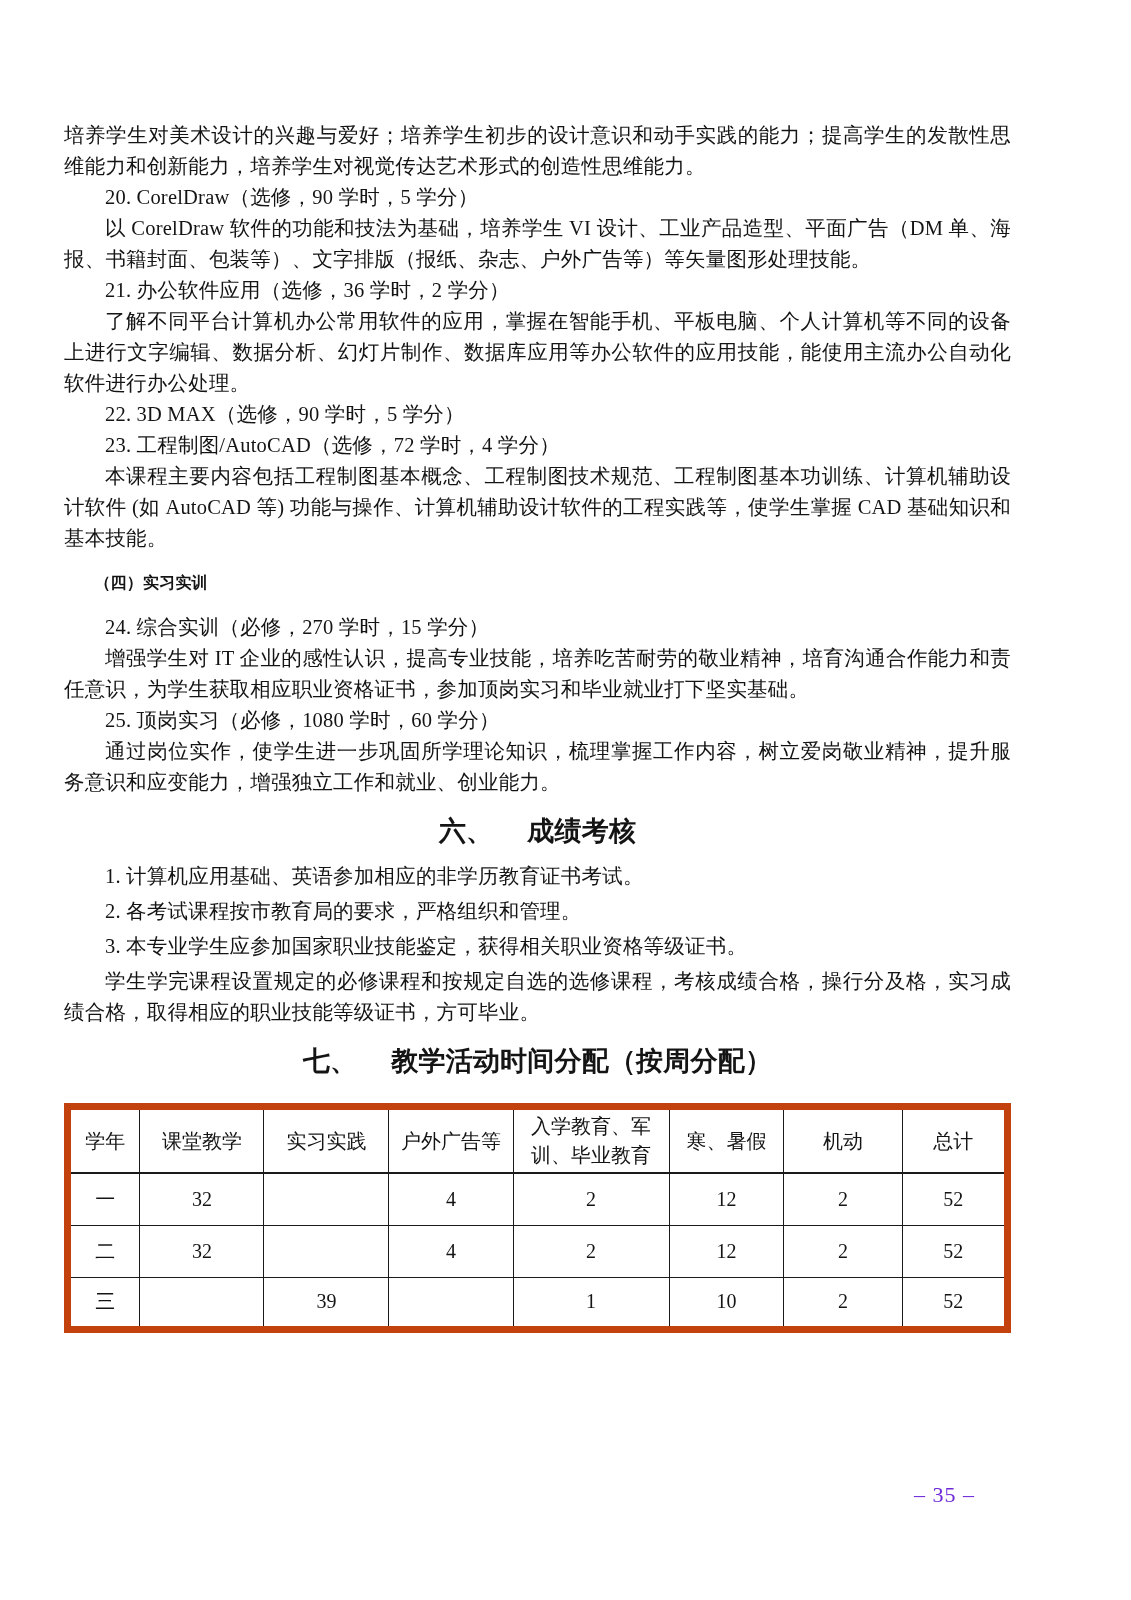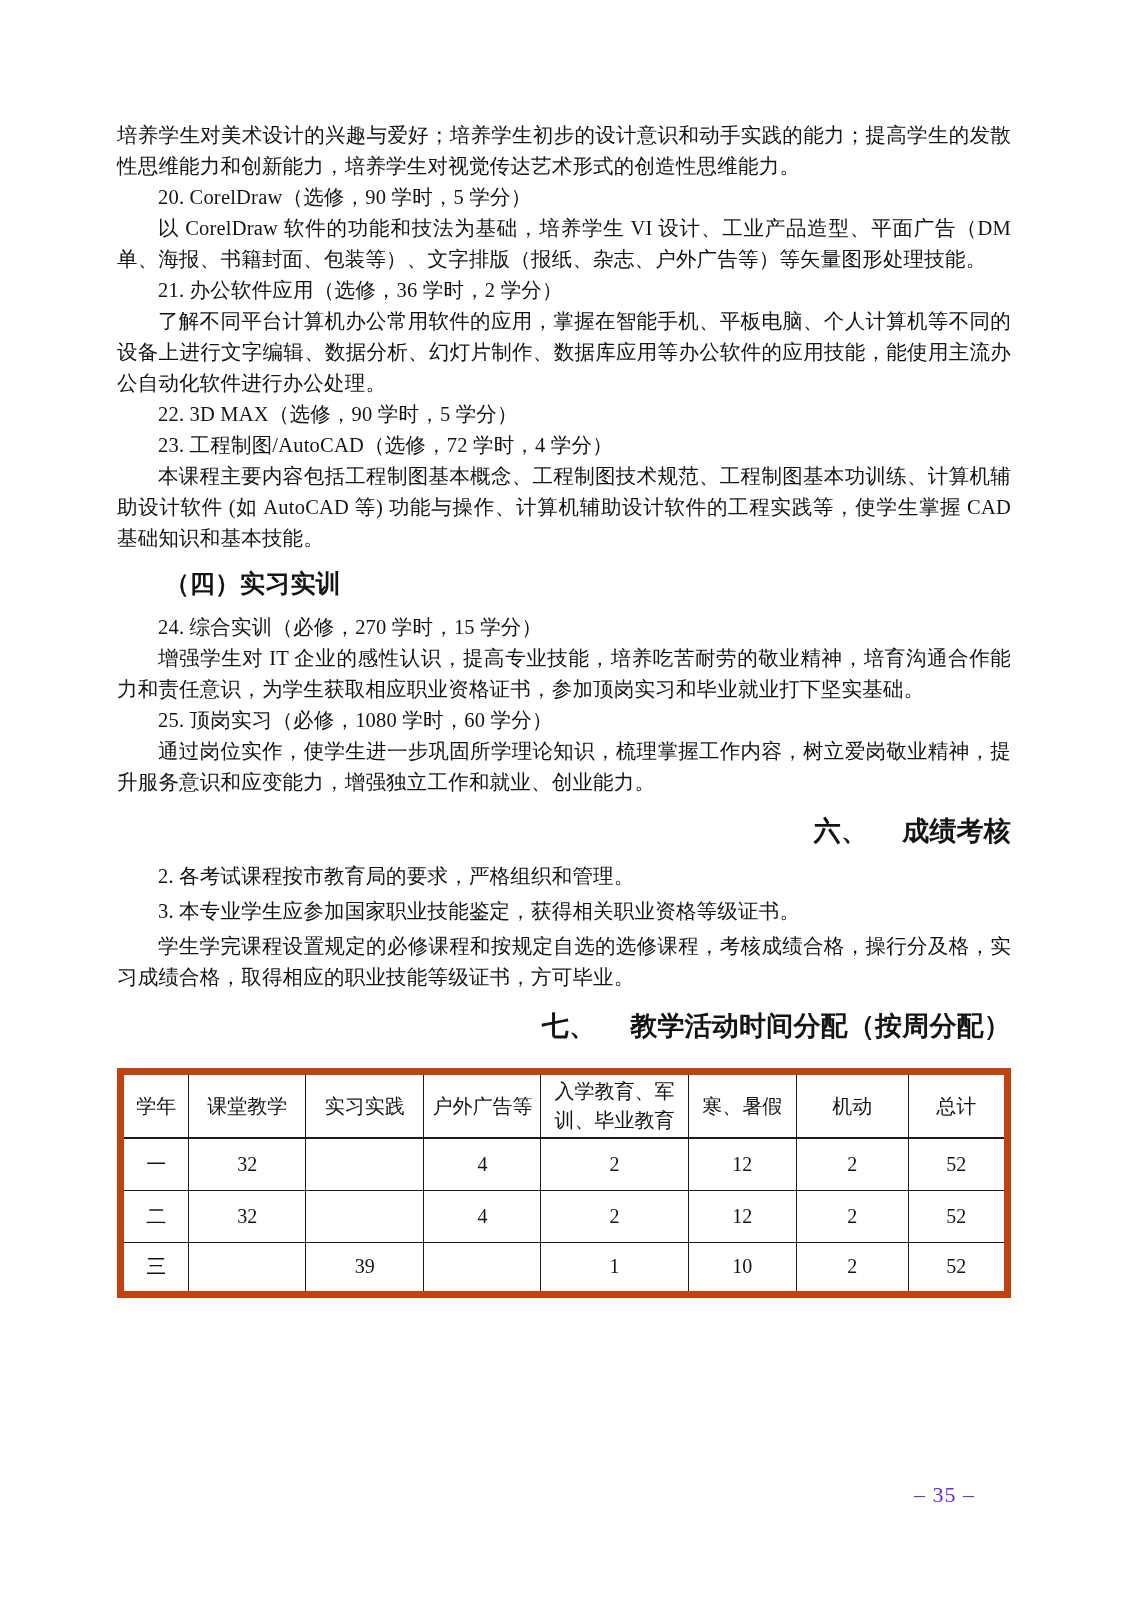--- a/index.html
+++ b/index.html
@@ -8,46 +8,46 @@
     background:#ffffff;
     color:#141414;
     font-family:"Liberation Serif","DejaVu Serif",serif;
     position:relative;
     overflow:hidden;
   }
   .page {
     position:absolute; left:0; top:0;
     width:1131px; height:1600px;
     box-sizing:border-box;
-    padding:120px 120px 0 117px;
+    padding:120px 120px 0 64px;
   }
   .blk {
     font-size:20.5px;
     line-height:31px;
     text-align:justify;
     letter-spacing:0.2px;
   }
   .body       { text-indent:2em; }
   .body-noindent { text-indent:0; }
   .item       { text-indent:2em; }
   .subheading {
     font-family:"Liberation Sans","DejaVu Sans",sans-serif;
     font-weight:bold;
-    font-size:25px;
+    font-size:16px;
     line-height:30px;
     text-indent:1.9em;
     text-align:left;
     margin:14px 0 14px 0;
   }
   .heading-center {
     font-family:"Liberation Sans","DejaVu Sans",sans-serif;
     font-weight:bold;
     font-size:27px;
     line-height:36px;
-    text-align:right;
+    text-align:center;
     margin:15px 0 12px 0;
     text-indent:0;
   }
   .heading-center .hnum { margin-right:34px; }
   .assess-item { text-indent:2em; margin:4px 0; }
 
   table.schedule {
     width:100%;
     border-collapse:collapse;
     table-layout:fixed;
@@ -99,20 +99,21 @@
 
   <div class="blk item">24. 综合实训（必修，270 学时，15 学分）</div>
   <div class="blk body">增强学生对 IT 企业的感性认识，提高专业技能，培养吃苦耐劳的敬业精神，培育沟通合作能力和责任意识，为学生获取相应职业资格证书，参加顶岗实习和毕业就业打下坚实基础。</div>
   <div class="blk item">25. 顶岗实习（必修，1080 学时，60 学分）</div>
   <div class="blk body">通过岗位实作，使学生进一步巩固所学理论知识，梳理掌握工作内容，树立爱岗敬业精神，提升服务意识和应变能力，增强独立工作和就业、创业能力。</div>
 
   <div class="blk heading-center">
     <span class="hnum">六、</span><span>成绩考核</span>
   </div>
 
+  <div class="blk assess-item">1. 计算机应用基础、英语参加相应的非学历教育证书考试。</div>
   <div class="blk assess-item">2. 各考试课程按市教育局的要求，严格组织和管理。</div>
   <div class="blk assess-item">3. 本专业学生应参加国家职业技能鉴定，获得相关职业资格等级证书。</div>
   <div class="blk body">学生学完课程设置规定的必修课程和按规定自选的选修课程，考核成绩合格，操行分及格，实习成绩合格，取得相应的职业技能等级证书，方可毕业。</div>
 
   <div class="blk heading-center">
     <span class="hnum">七、</span><span>教学活动时间分配（按周分配）</span>
   </div>
 
   <table class="schedule">
     <colgroup>

